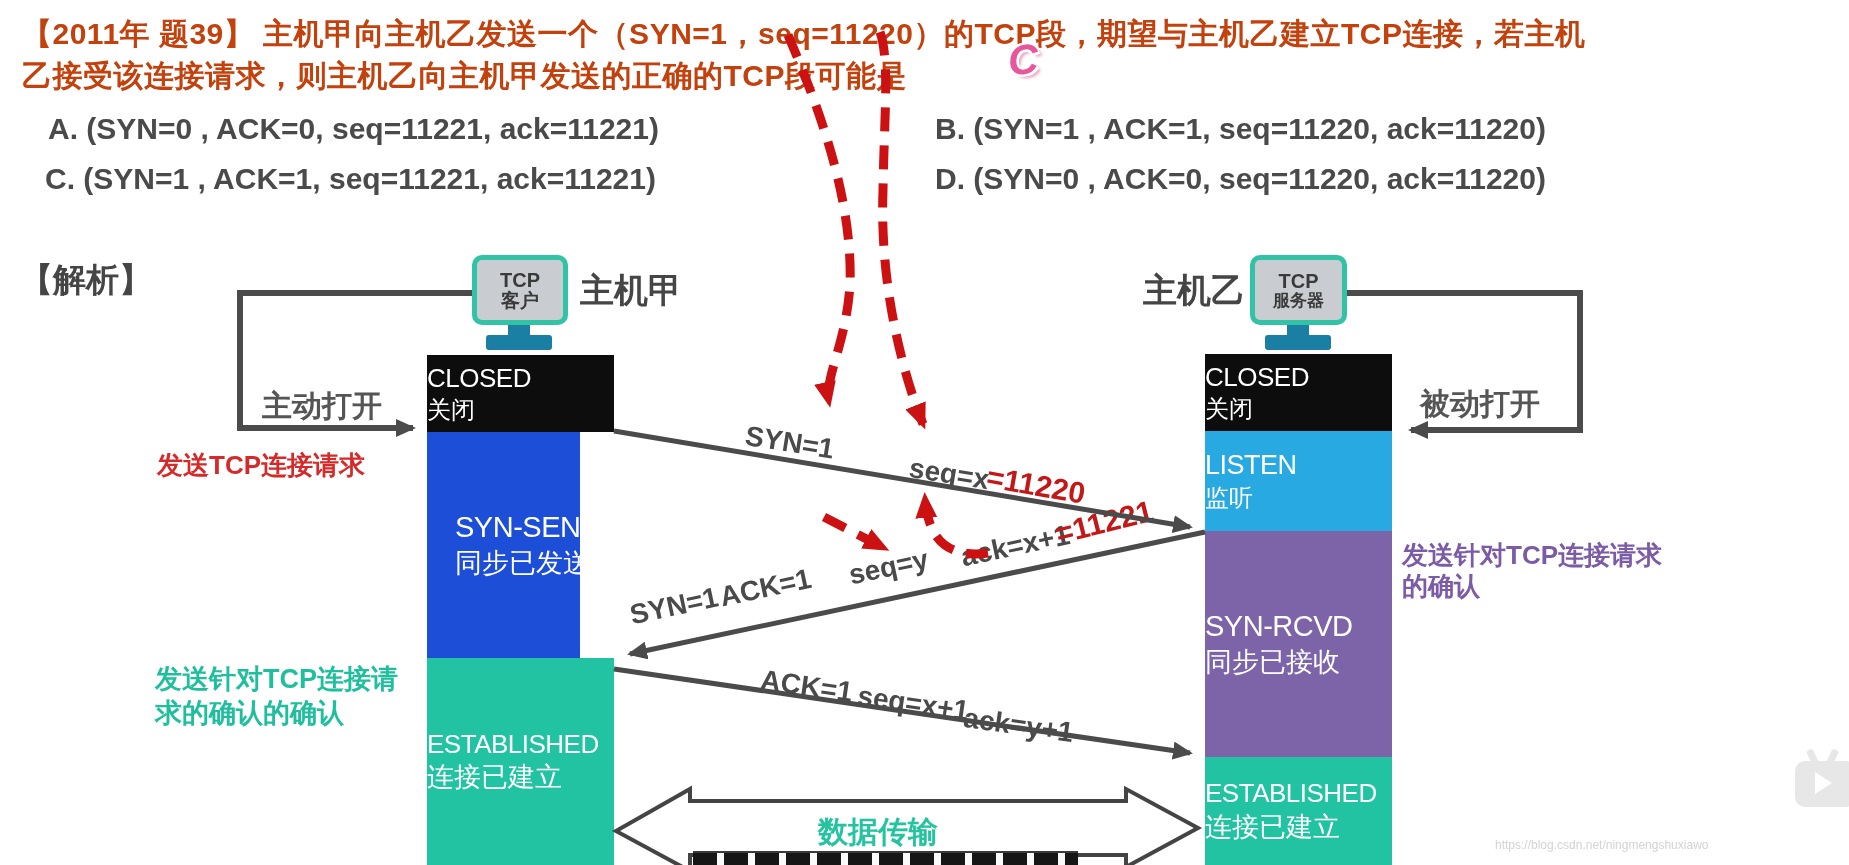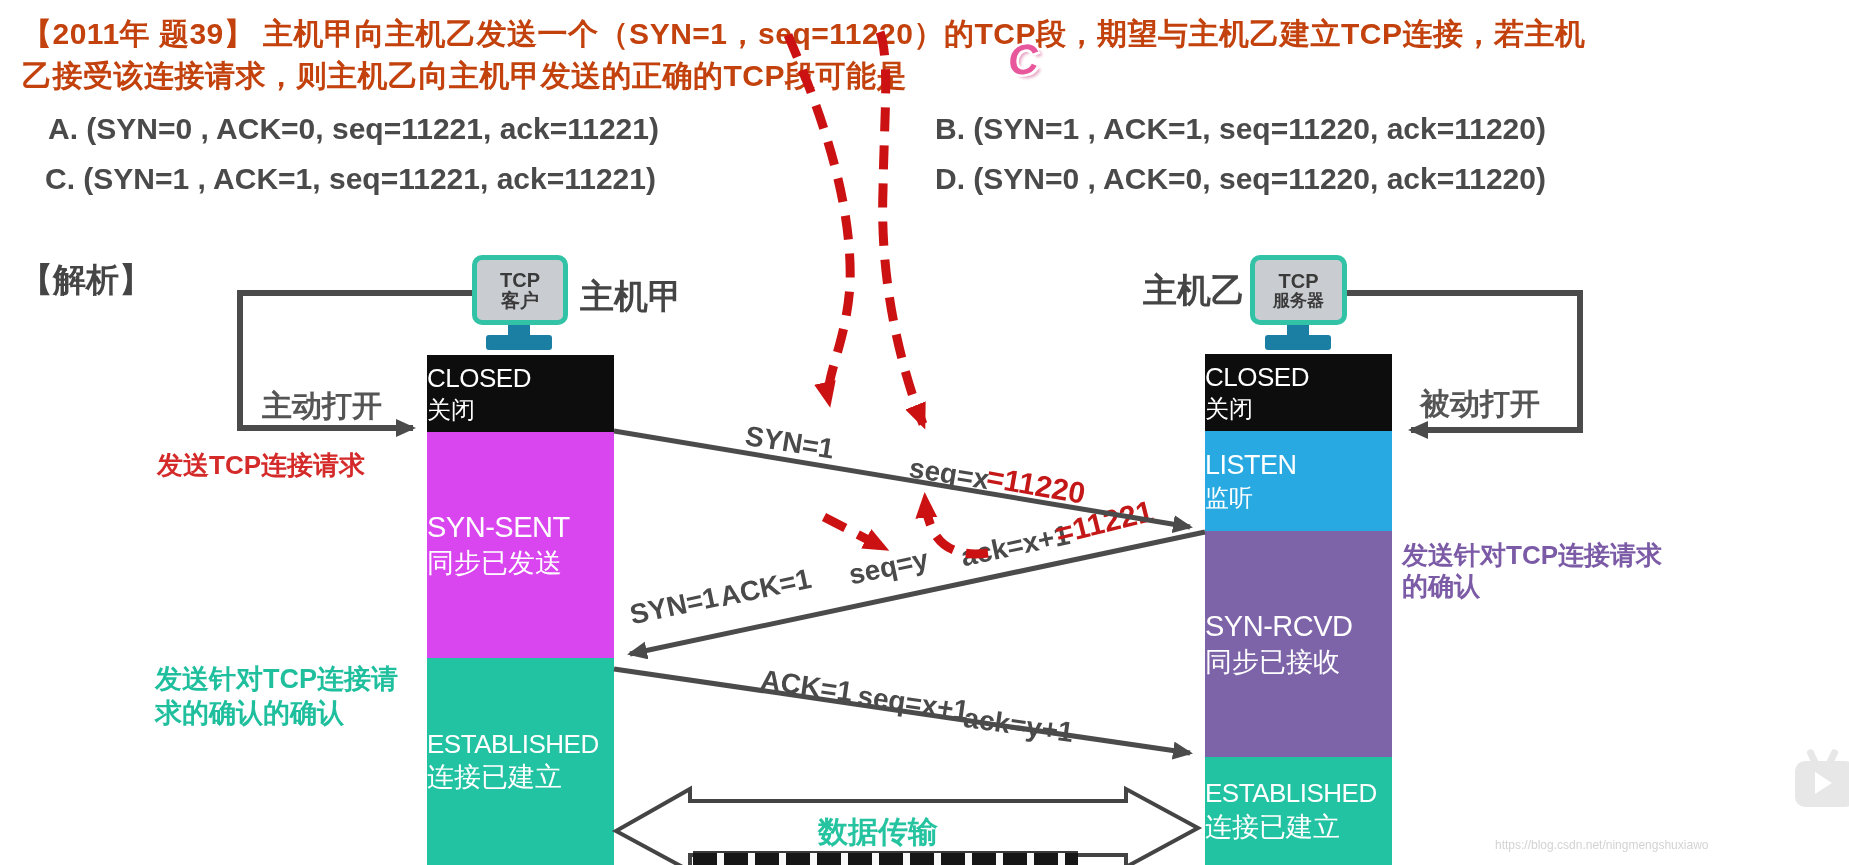--- a/index.html
+++ b/index.html
@@ -66,35 +66,35 @@
   <div class="abs option" style="left:935px;top:162px;">D. (SYN=0 , ACK=0, seq=11220, ack=11220)</div>
 
   <div class="abs analysis" style="left:20px;top:250px;">【解析】</div>
 
   <div class="abs monitor" style="left:472px;top:255px;width:96px;height:70px;">
     <span class="scr-line" style="font-size:20px;">TCP</span>
     <span class="scr-line" style="font-size:19px;">客户</span>
   </div>
   <div class="abs stand-neck" style="left:508px;top:325px;width:22px;height:11px;"></div>
   <div class="abs stand-base" style="left:486px;top:335px;width:66px;height:15px;"></div>
-  <div class="abs host-name" style="left:580px;top:274px;">主机甲</div>
+  <div class="abs host-name" style="left:580px;top:268px;">主机甲</div>
 
   <div class="abs host-name" style="left:1143px;top:268px;">主机乙</div>
   <div class="abs monitor" style="left:1250px;top:255px;width:97px;height:70px;">
     <span class="scr-line" style="font-size:20px;">TCP</span>
     <span class="scr-line" style="font-size:17px;">服务器</span>
   </div>
   <div class="abs stand-neck" style="left:1287px;top:325px;width:22px;height:11px;"></div>
   <div class="abs stand-base" style="left:1265px;top:335px;width:66px;height:15px;"></div>
 
   <div class="abs statebox" style="left:427px;top:355px;width:187px;height:77px;background:#0d0d0d;">
     <span class="en">CLOSED</span>
     <span class="zh">关闭</span>
   </div>
-  <div class="abs statebox" style="left:427px;top:432px;width:187px;height:226px;background:#d946ef;">
+  <div class="abs statebox" style="left:427px;top:432px;width:153px;height:226px;background:#1d4ed8;padding-left:28px;">
     <span class="en" style="font-size:29px;">SYN-SENT</span>
     <span class="zh" style="font-size:27px;">同步已发送</span>
   </div>
   <div class="abs statebox" style="left:427px;top:658px;width:187px;height:207px;background:#22c3a2;">
     <span class="en">ESTABLISHED</span>
     <span class="zh" style="font-size:27px;">连接已建立</span>
   </div>
 
   <div class="abs statebox" style="left:1205px;top:354px;width:187px;height:77px;background:#0d0d0d;">
     <span class="en">CLOSED</span>

